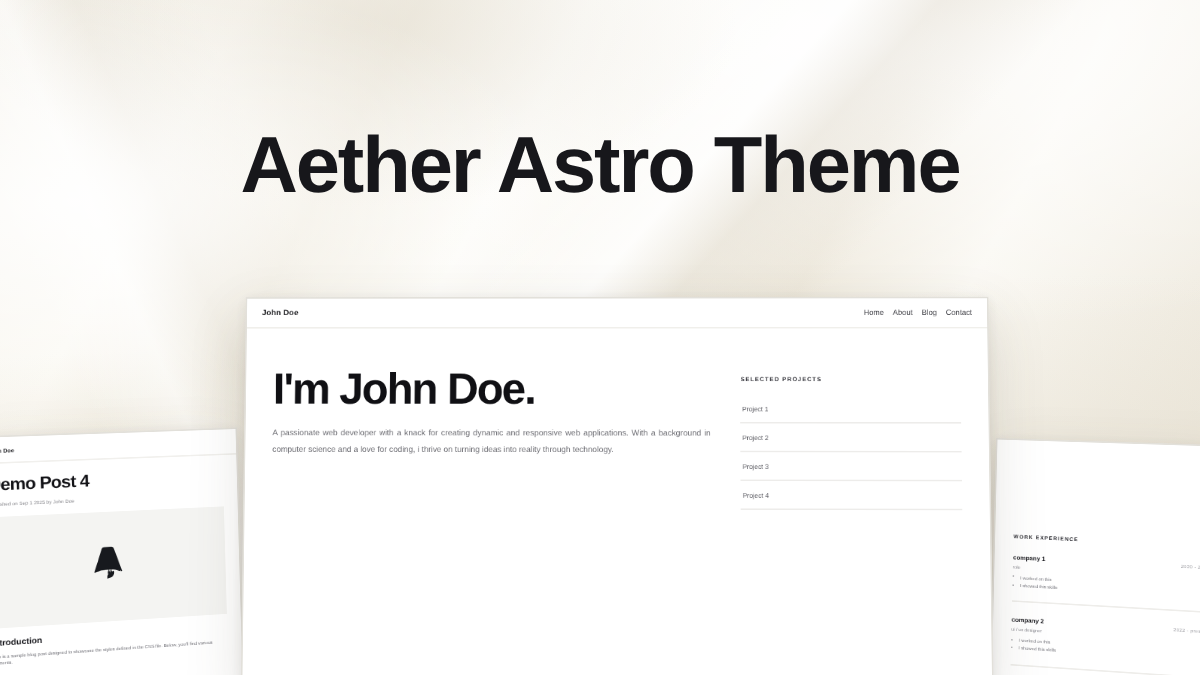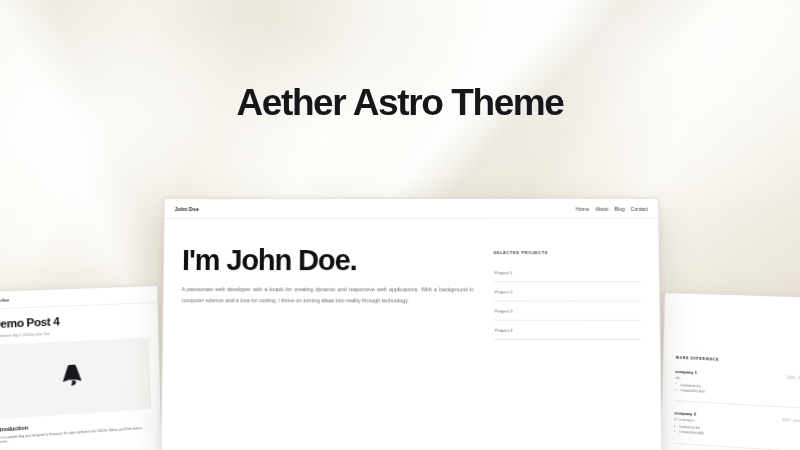--- a/index.html
+++ b/index.html
@@ -40,21 +40,21 @@
     background:
       radial-gradient(60% 50% at 6% 30%, rgba(255,255,255,0.85) 0%, rgba(255,255,255,0) 70%),
       radial-gradient(45% 38% at 30% 4%, rgba(221,214,198,0.45) 0%, rgba(221,214,198,0) 70%),
       radial-gradient(55% 45% at 92% 72%, rgba(226,219,203,0.40) 0%, rgba(226,219,203,0) 70%);
   }
 
   
   #hero-title {
     position: absolute; top: 84px; left: 0; width: 800px;
     text-align: center;
-    font-size: 37px;
+    font-size: 53px;
     font-weight: 700;
     letter-spacing: -1.4px;
     color: #17171b;
     line-height: 1;
   }
 
   
   #stage { position: absolute; inset: 0; perspective: 1400px; }
 
   .panel {

